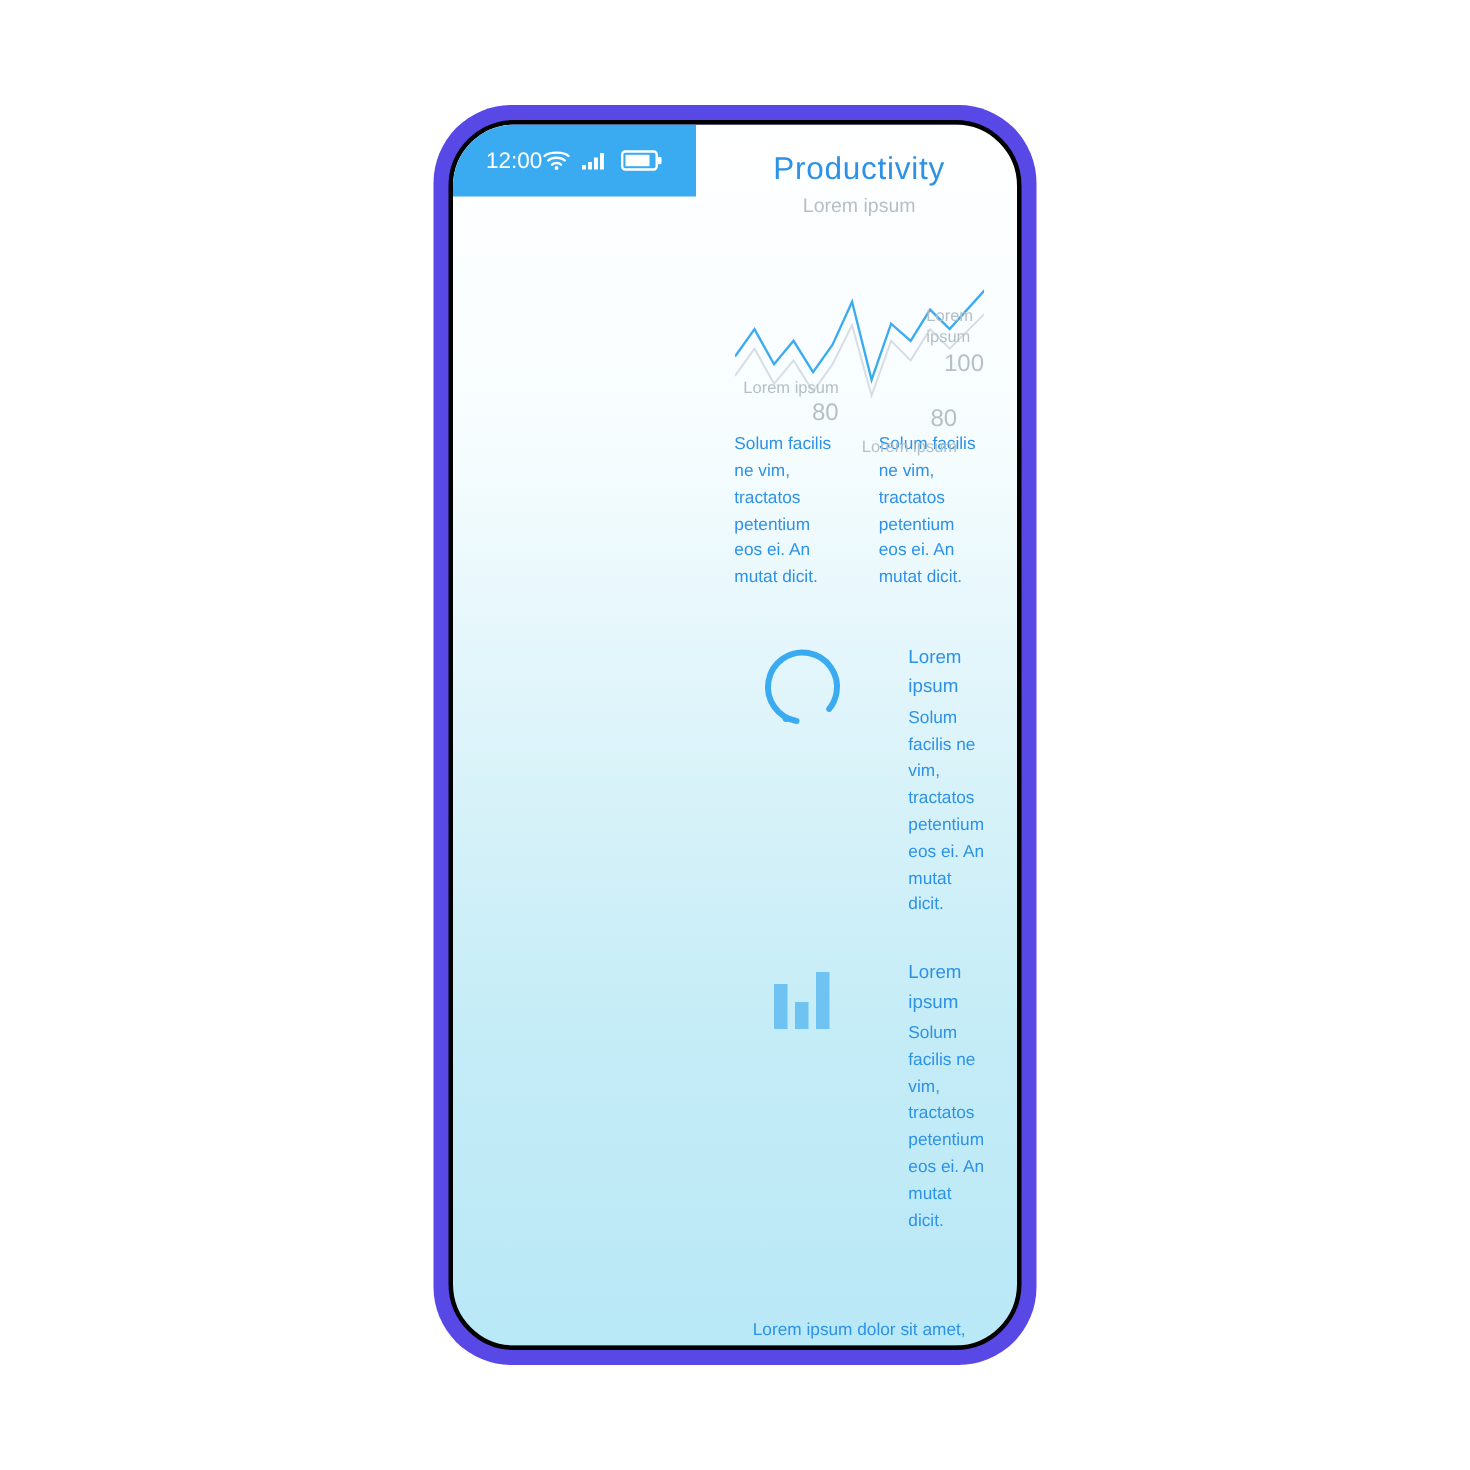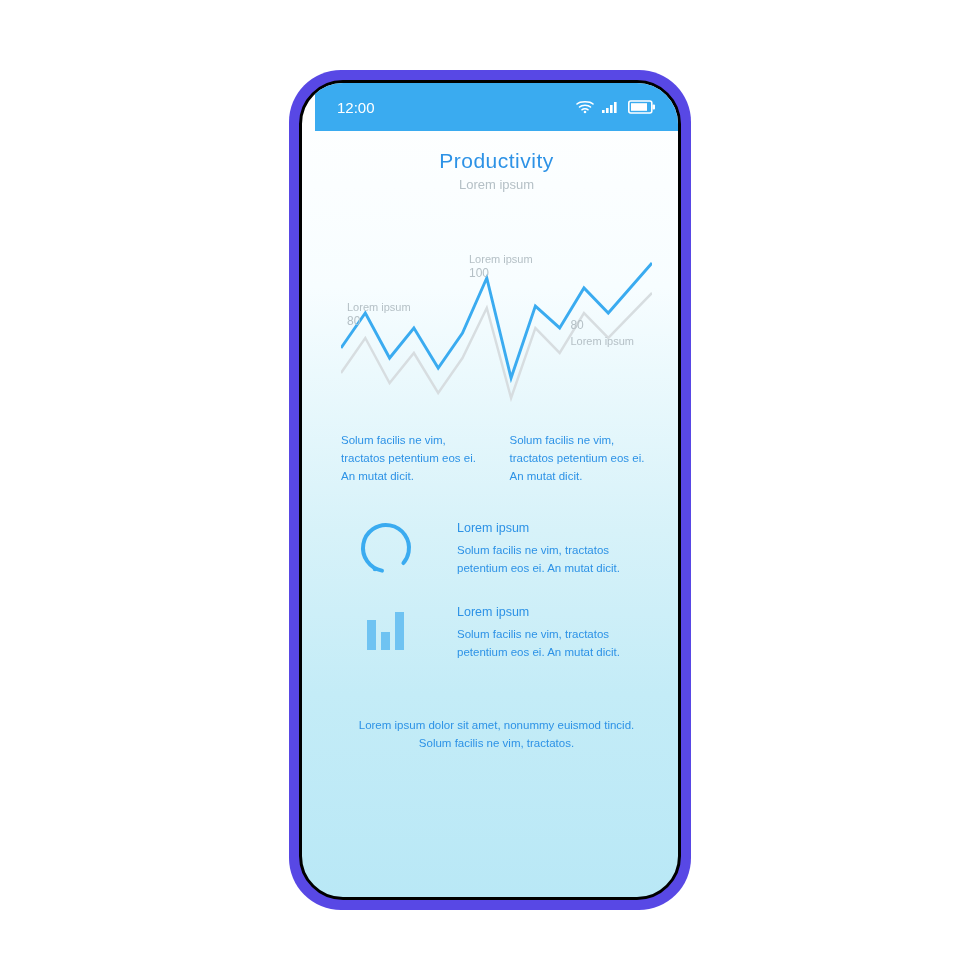--- a/index.html
+++ b/index.html
@@ -21,22 +21,21 @@
     position: relative;
   }
   .phone-inner-border {
     width: 100%;
     height: 100%;
     border-radius: 44px;
     border: 3px solid #000000;
     overflow: hidden;
     background: linear-gradient(to bottom, #ffffff 0%, #f7fdff 25%, #d7f2f9 55%, #c4ecf7 75%, #b9e8f6 100%);
     display: flex;
-    flex-direction: column;
-    padding-left: 13px;
+    flex-direction: row;
   }
   .status-bar {
     height: 48px;
     background: #3aabf0;
     display: flex;
     align-items: center;
     justify-content: space-between;
     padding: 0 22px;
     color: #ffffff;
     font-size: 15px;
@@ -72,21 +71,22 @@
     position: relative;
   }
   .chart-label {
     position: absolute;
     color: #b5c0c6;
     font-size: 11px;
     line-height: 1.3;
   }
   .chart-num {
     color: #b5c0c6;
-    font-size: 12px;
+    font-size: 16px;
+    text-align: right;
   }
   .two-col {
     width: 100%;
     display: flex;
     gap: 26px;
     margin-top: 14px;
     color: #2d92e6;
     font-size: 11.5px;
     line-height: 1.55;
   }

